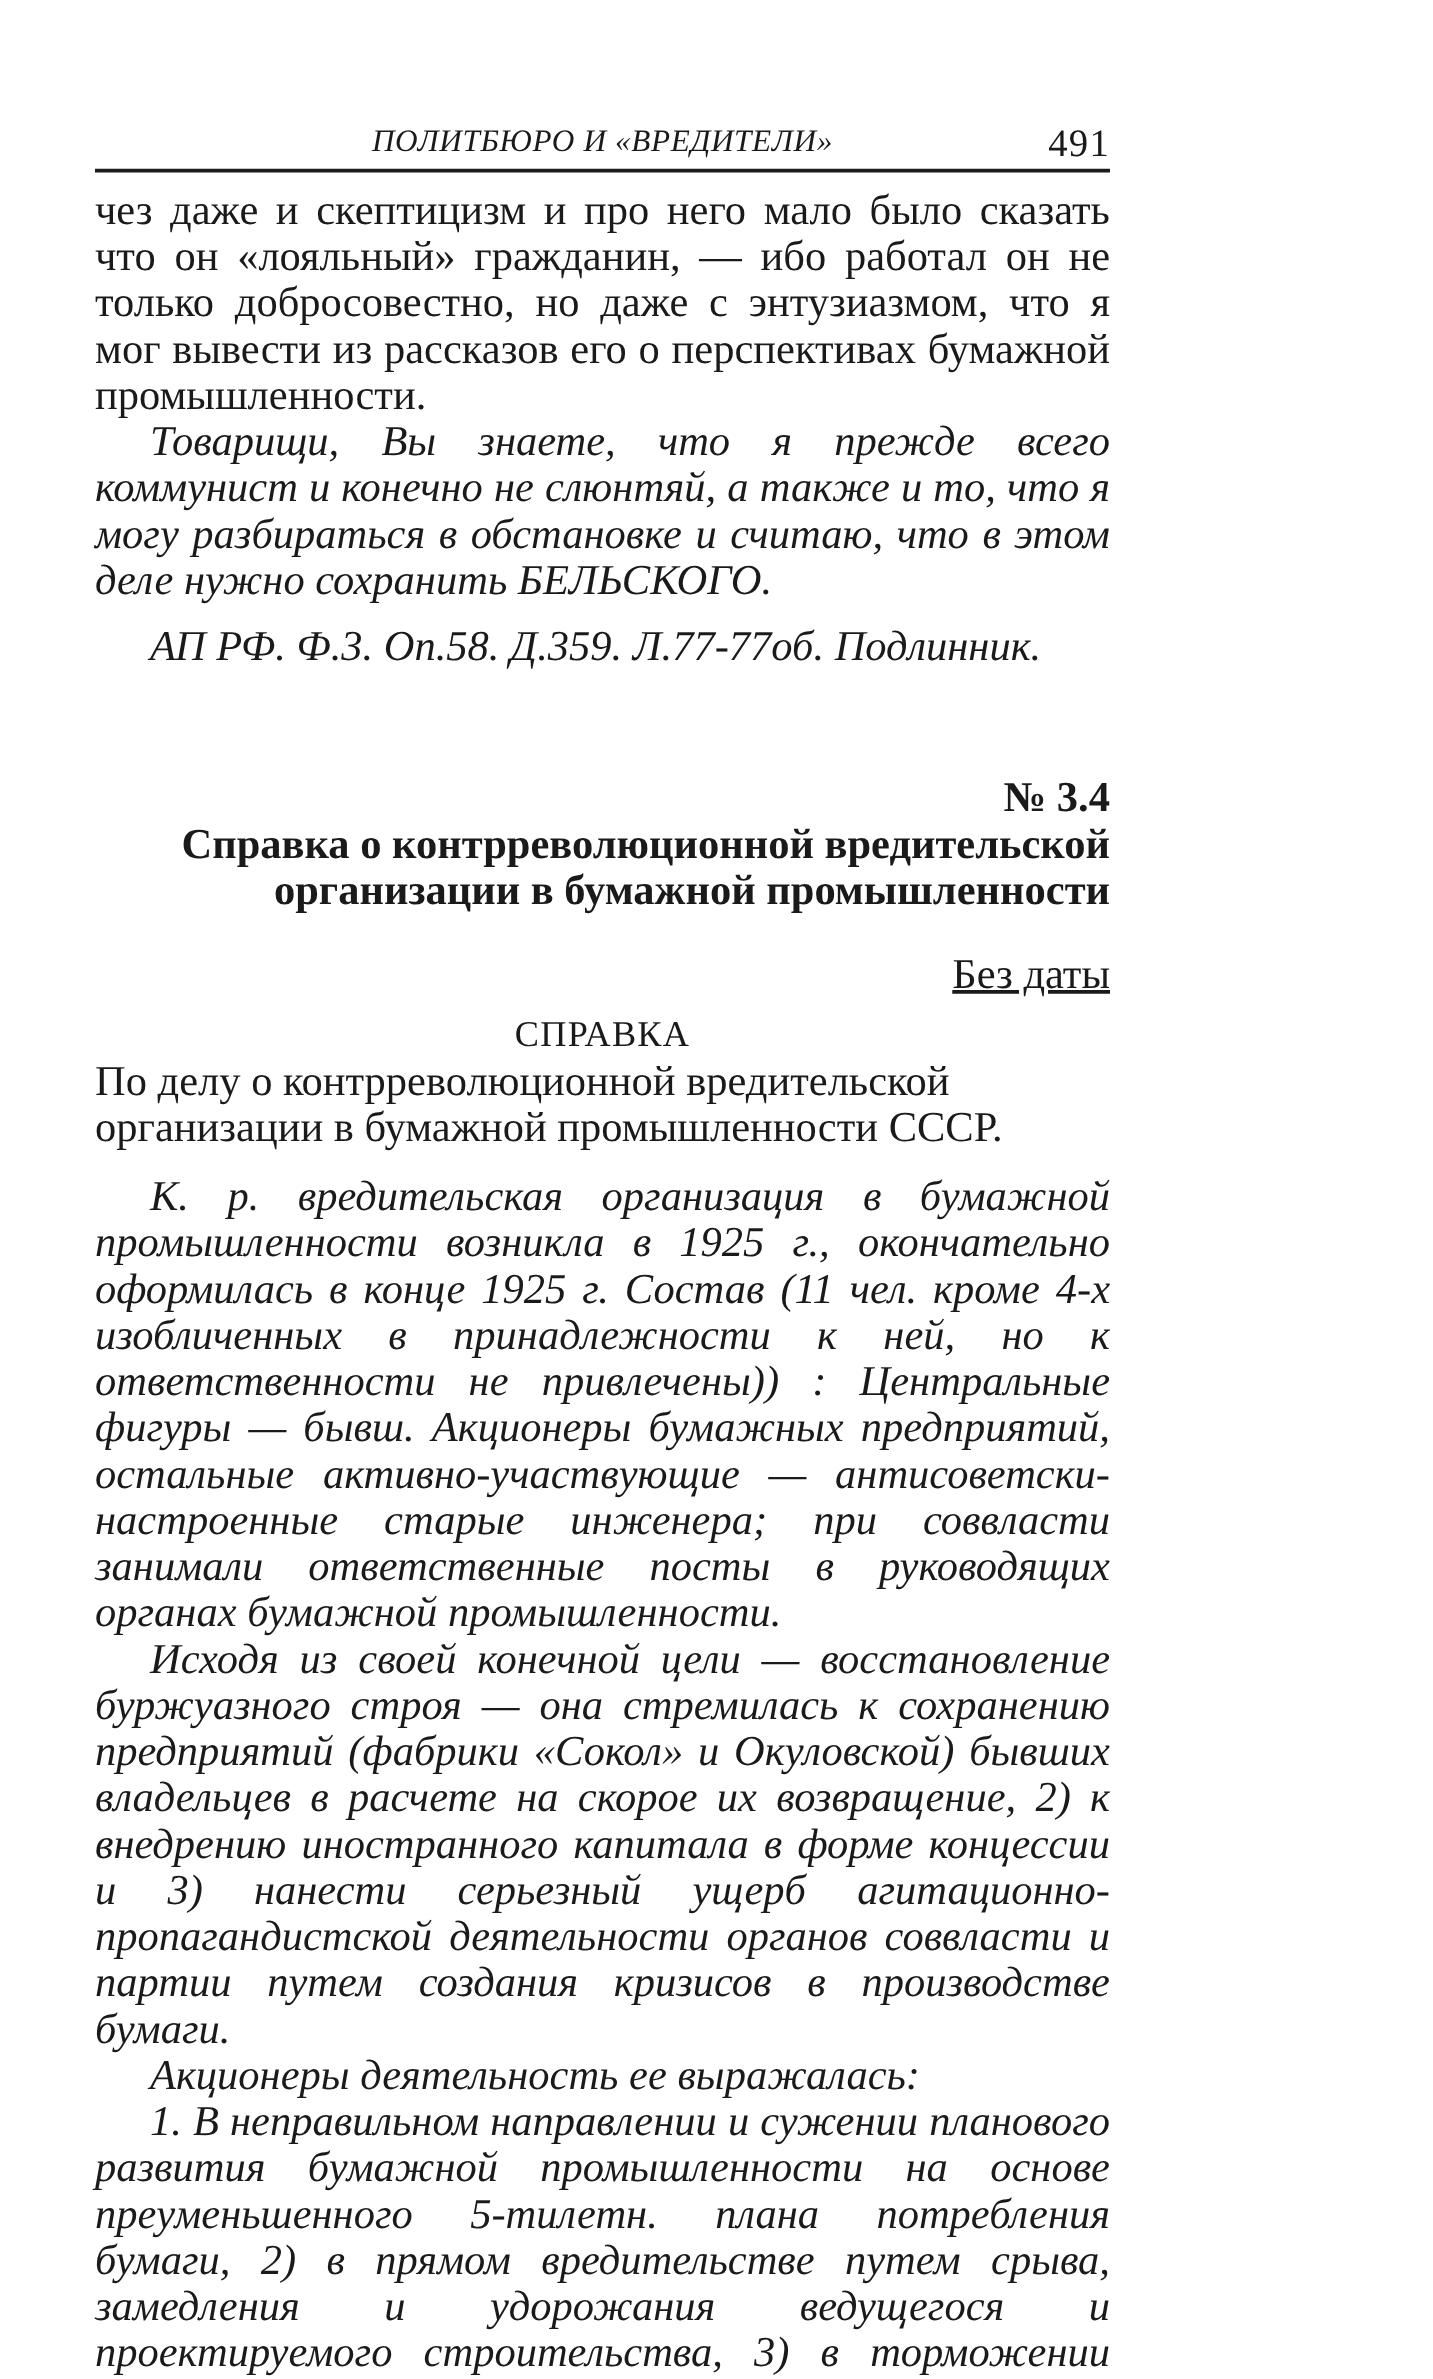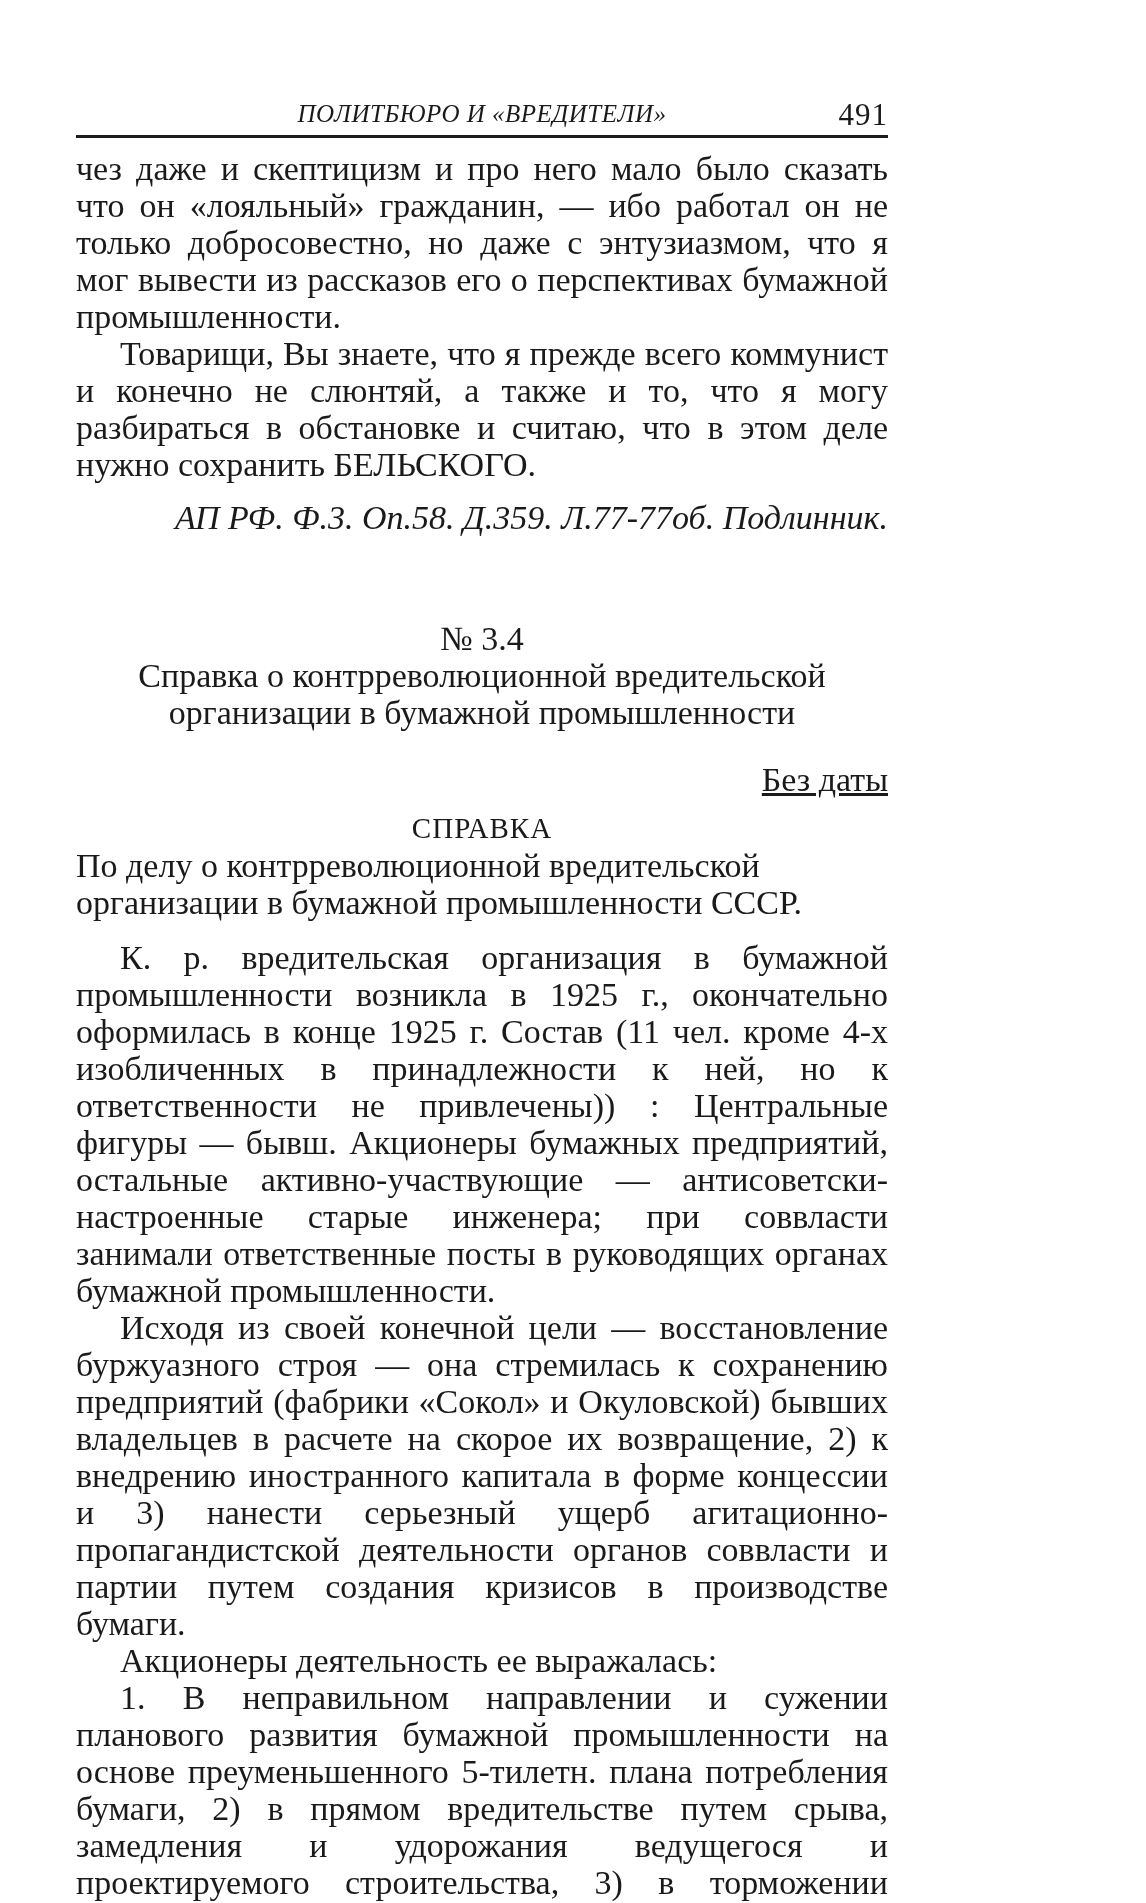--- a/index.html
+++ b/index.html
@@ -42,36 +42,36 @@
     font-size: 31px;
     letter-spacing: 1px;
   }
   p {
     margin: 0;
     font-size: 34px;
     line-height: 37px;
     text-align: justify;
     hyphens: auto;
   }
-  .indent { text-indent: 44px; }
+  .indent { text-indent: 44px; font-style: italic; }
   .no-indent { text-indent: 0; }
   .source-line {
     font-style: italic;
-    text-align: right;
+    text-align: left;
     margin-top: 16px;
     padding-left: 44px;
     hyphens: none;
   }
   .doc-heading {
     margin-top: 84px;
   }
   .doc-number,
   .doc-title {
-    text-align: center;
-    font-weight: normal;
+    text-align: right;
+    font-weight: bold;
     hyphens: none;
   }
   .date-note {
     text-align: right;
     margin-top: 30px;
     hyphens: none;
     text-decoration: underline;
   }
   .spravka-heading {
     text-align: center;

